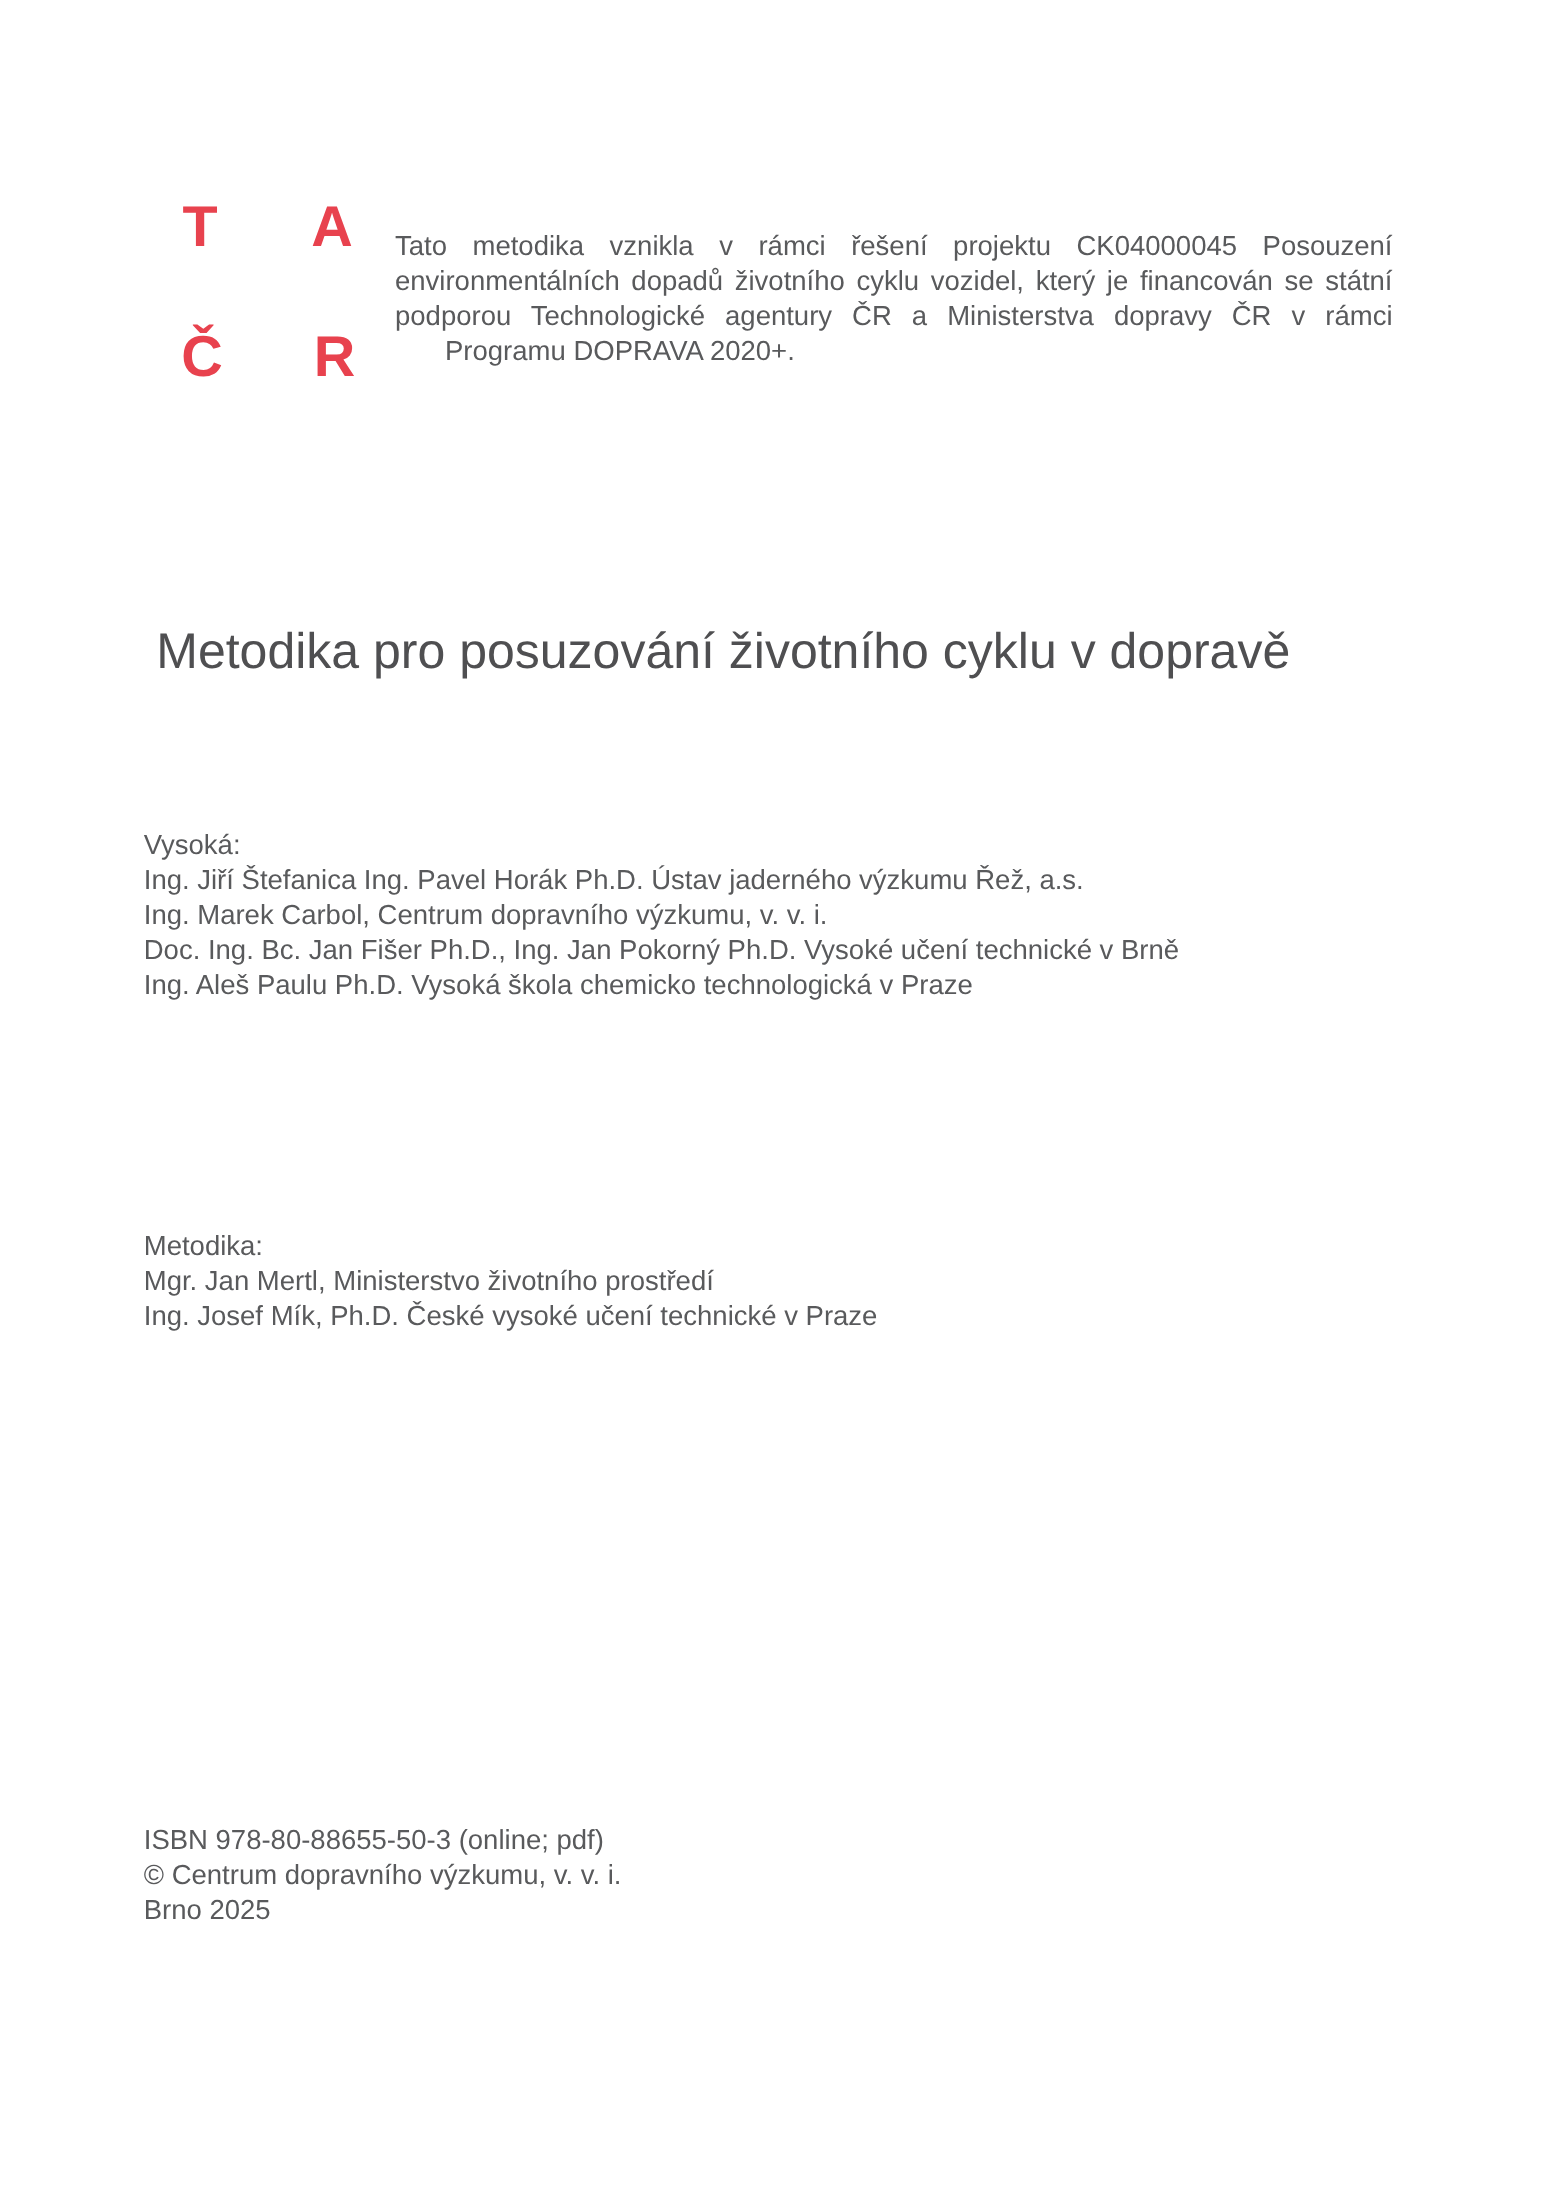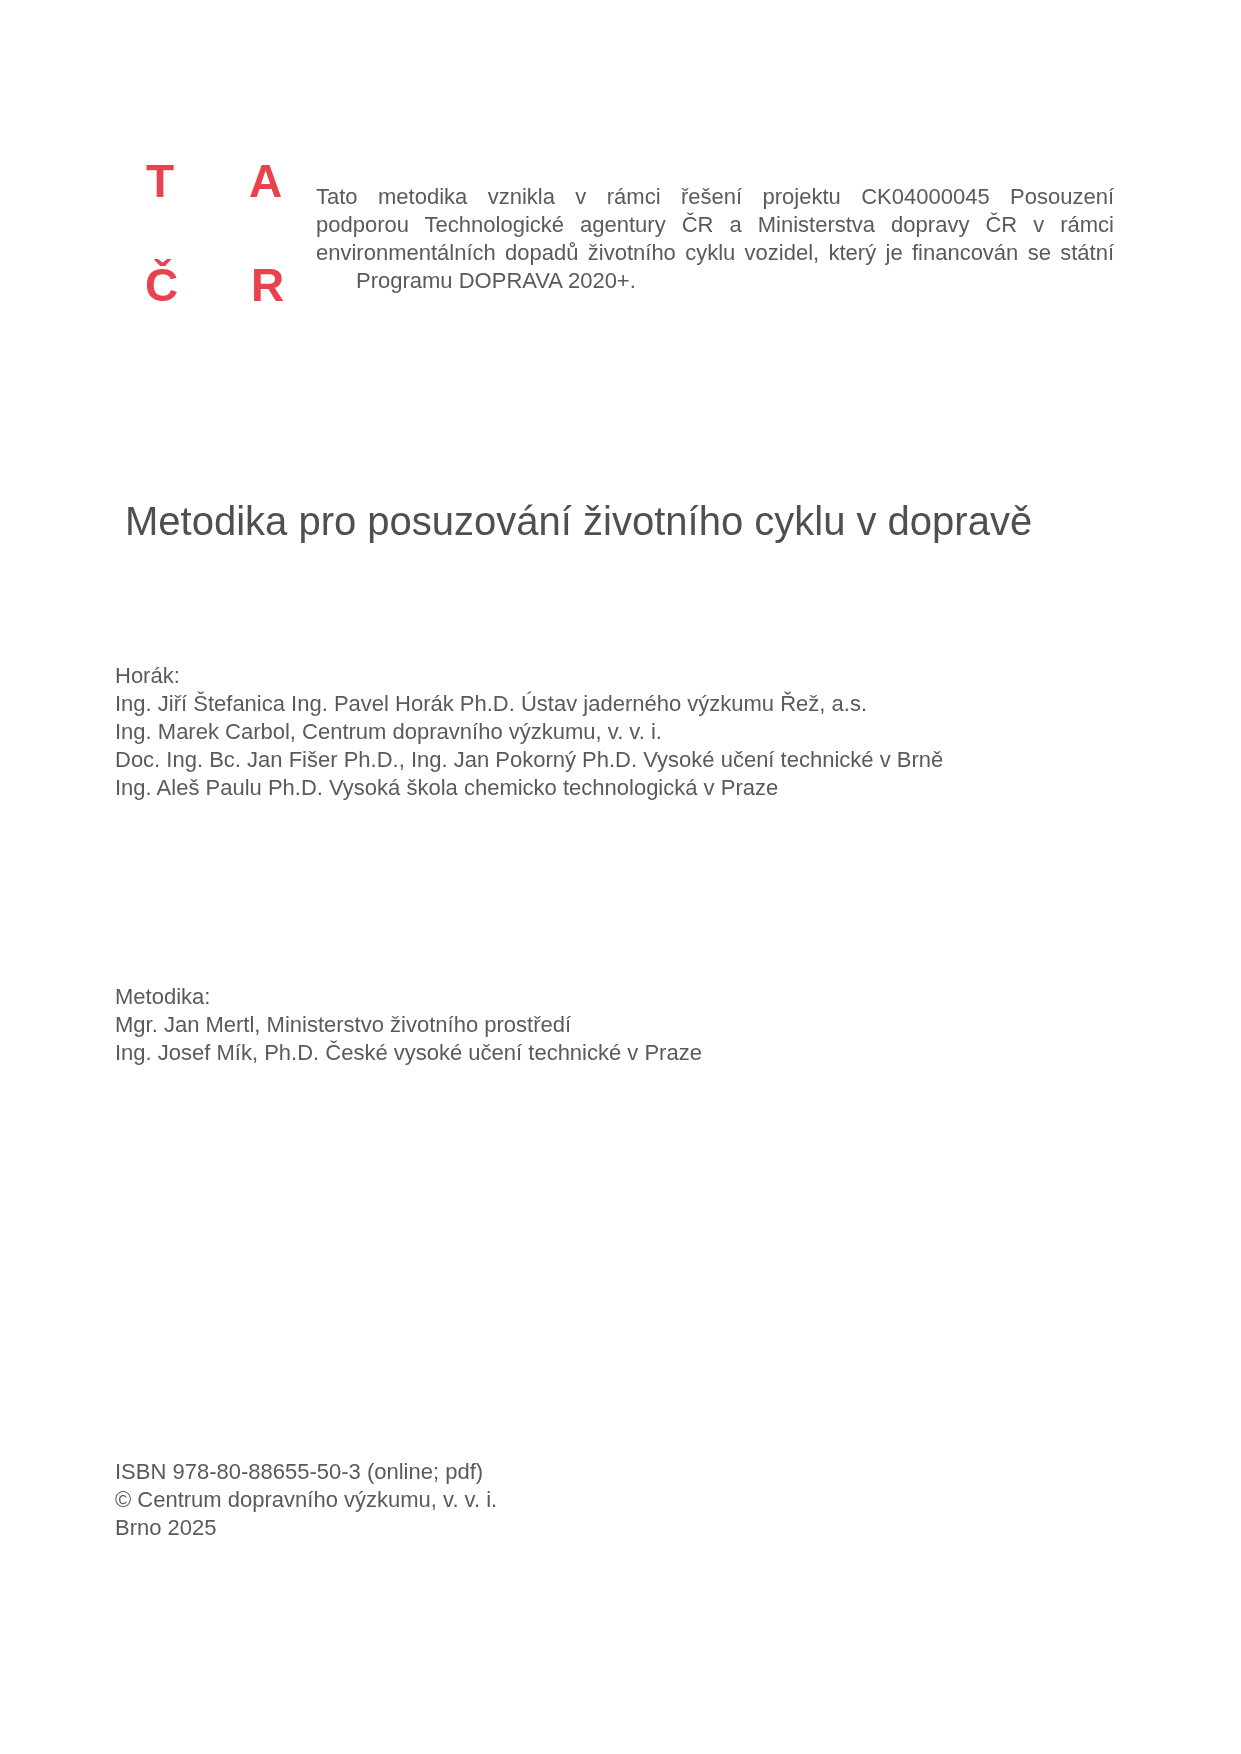--- a/index.html
+++ b/index.html
@@ -74,29 +74,29 @@
 
   <div>
     <span class="logo-letter lt">T</span>
     <span class="logo-letter la">A</span>
     <span class="logo-letter lc">Č</span>
     <span class="logo-letter lr">R</span>
   </div>
 
   <div class="block funding">
     <div class="jline">Tato metodika vznikla v rámci řešení projektu CK04000045 Posouzení</div>
+    <div class="jline">environmentálních dopadů životního cyklu vozidel, který je financován se státní</div>
     <div class="jline">podporou Technologické agentury ČR a Ministerstva dopravy ČR v rámci</div>
-    <div class="jline">environmentálních dopadů životního cyklu vozidel, který je financován se státní</div>
     <div class="lastline">Programu DOPRAVA 2020+.</div>
   </div>
 
   <h1 class="doc-title">Metodika pro posuzování životního cyklu v dopravě</h1>
 
   <div class="block authors">
-    <div>Horák:</div>
+    <div>Vysoká:</div>
     <div>Ing. Jiří Štefanica Ing. Pavel Horák Ph.D. Ústav jaderného výzkumu Řež, a.s.</div>
     <div>Ing. Marek Carbol, Centrum dopravního výzkumu, v. v. i.</div>
     <div>Doc. Ing. Bc. Jan Fišer Ph.D., Ing. Jan Pokorný Ph.D. Vysoké učení technické v Brně</div>
     <div>Ing. Aleš Paulu Ph.D. Vysoká škola chemicko technologická v Praze</div>
   </div>
 
   <div class="block opponents">
     <div>Metodika:</div>
     <div>Mgr. Jan Mertl, Ministerstvo životního prostředí</div>
     <div>Ing. Josef Mík, Ph.D. České vysoké učení technické v Praze</div>

